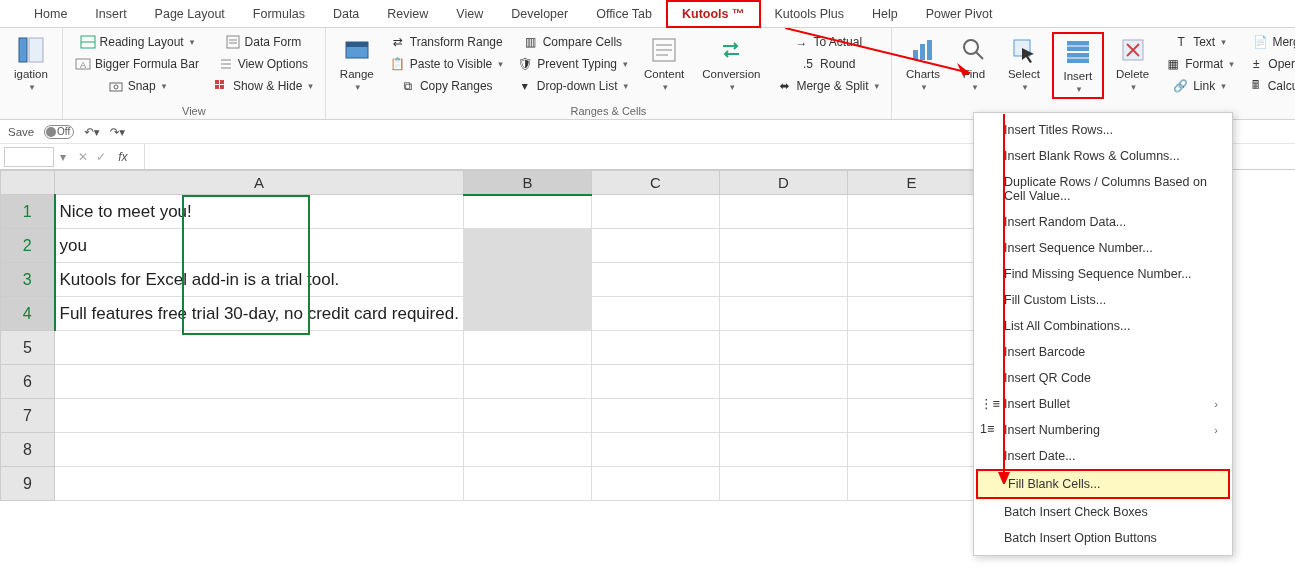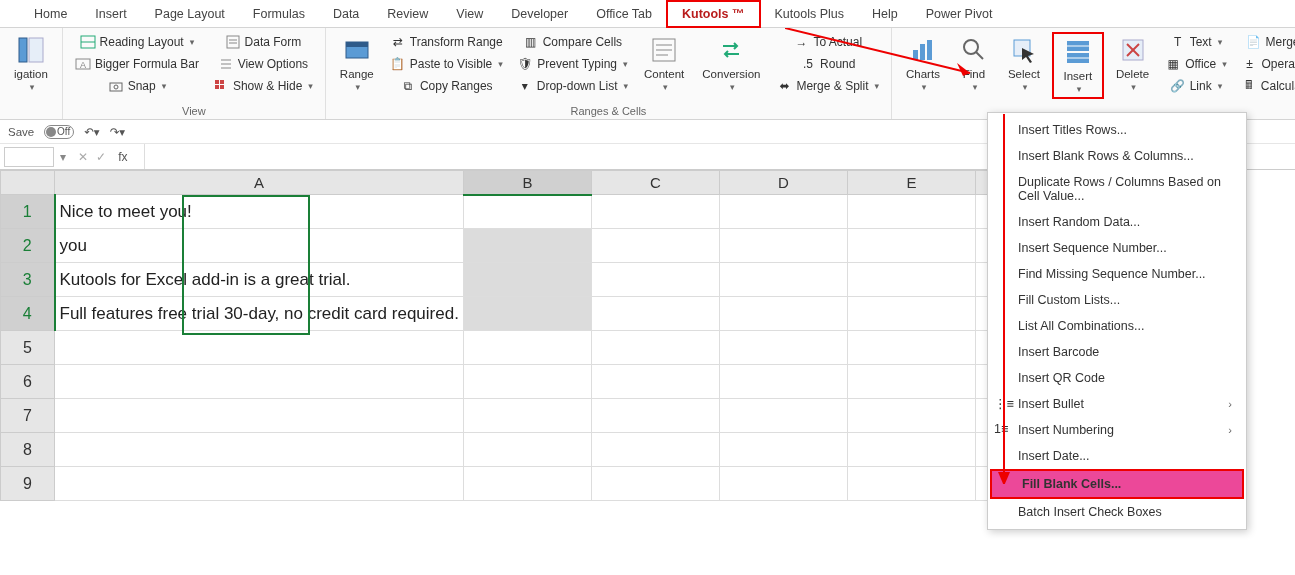--- a/index.html
+++ b/index.html
@@ -26,40 +26,40 @@
 
 
 .qat { display: flex; align-items: center; gap: 10px; height: 24px; padding: 3px 8px; border-bottom: 1px solid #e6e6e6; font-size: 11.5px; color: #555; }
 .toggle { width: 30px; height: 14px; border: 1px solid #888; border-radius: 8px; position: relative; display: inline-block; }
 .toggle::after { content: ""; width: 10px; height: 10px; background: #888; border-radius: 50%; position: absolute; left: 1px; top: 1px; }
 .toggle-off { font-size: 10px; position: absolute; right: 3px; top: 0; }
 
 
 .fbar { display: flex; align-items: center; height: 26px; border-bottom: 1px solid #ccc; padding: 0 4px; gap: 6px; }
 .namebox { width: 50px; border: 1px solid #ccc; padding: 2px 6px; font-size: 12px; color: #555; }
-.fx { color: #555; font-size: 12px; padding: 0 4px; }
+.fx { font-style: italic; color: #555; font-size: 12px; padding: 0 4px; }
 .fbar-icons { color: #aaa; display: flex; gap: 8px; padding: 0 6px; }
 
 
 .grid-wrap { position: relative; }
 .grid { border-collapse: collapse; table-layout: fixed; }
 .col-head { background: #e6e6e6; border: 1px solid #ccc; text-align: center; font-size: 15px; color: #333; height: 24px; }
 .col-head.sel { background: #d0d0d0; border-bottom: 2px solid #1a7f37; }
 .row-head { width: 54px; background: #e6e6e6; border: 1px solid #ccc; text-align: center; font-size: 16px; color: #333; }
 .row-head.sel { background: #d0d0d0; border-right: 2px solid #1a7f37; color: #1a7f37; }
 .cell { border: 1px solid #ddd; height: 34px; font-size: 17px; padding: 2px 4px; color: #222; vertical-align: middle; white-space: nowrap; overflow: visible; position: relative; }
 .select-all { width: 54px; background: #e6e6e6; border: 1px solid #ccc; }
 
 .sel-outline { position: absolute; border: 2px solid #1a7f37; pointer-events: none; }
 .sel-fill { background: #dcdcdc; }
 
 
-.dropdown { position: absolute; right: 48px; top: 112px; width: 260px; background: #fff; border: 1px solid #ccc; box-shadow: 2px 2px 8px rgba(0,0,0,.2); z-index: 100; padding: 4px 0; }
+.dropdown { position: absolute; right: 62px; top: 112px; width: 260px; background: #fff; border: 1px solid #ccc; box-shadow: 2px 2px 8px rgba(0,0,0,.2); z-index: 100; padding: 4px 0; }
 .ditem { display: flex; align-items: center; padding: 6px 14px 6px 30px; font-size: 12.5px; cursor: pointer; position: relative; }
-.ditem.highlighted { background: #ec4899; font-weight: bold; }
+.ditem.highlighted { background: #fef9c3; }
 .ditem.with-icon { padding-left: 30px; }
 .ditem .menu-icon { position: absolute; left: 6px; width: 16px; height: 16px; }
 .ditem .chev { margin-left: auto; font-size: 11px; color: #666; }
 .dropdown-highlight { border: 2px solid #e00; margin: 0 2px; }
 
 
 .arrow1 { position: absolute; top: 28px; left: 785px; width: 200px; height: 50px; pointer-events: none; z-index: 50; }
 .arrow2 { position: absolute; top: 114px; left: 996px; height: 370px; pointer-events: none; z-index: 120; }
 
 
@@ -314,21 +314,21 @@
           <span class="dd">▾</span>
         </div>
       <div class="rcol">
         <div class="rbtn">
             <span class="ricon">T</span>
             <span>Text</span>
             <span class="dd">▾</span>
           </div>
         <div class="rbtn">
             <span class="ricon">▦</span>
-            <span>Office</span>
+            <span>Format</span>
             <span class="dd">▾</span>
           </div>
         <div class="rbtn">
             <span class="ricon">🔗</span>
             <span>Link</span>
             <span class="dd">▾</span>
           </div>
       </div>
       <div class="rcol">
         <div class="rbtn">
@@ -409,21 +409,21 @@
           <td class="cell">you</td>
           <td class="cell sel-fill"></td>
           <td class="cell"></td>
           <td class="cell"></td>
           <td class="cell"></td>
           <td class="cell"></td>
           <td class="cell"></td>
         </tr>
   <tr>
           <td class="row-head sel">3</td>
-          <td class="cell">Kutools for Excel add-in is a great trial.</td>
+          <td class="cell">Kutools for Excel add-in is a trial tool.</td>
           <td class="cell sel-fill"></td>
           <td class="cell"></td>
           <td class="cell"></td>
           <td class="cell"></td>
           <td class="cell"></td>
           <td class="cell"></td>
         </tr>
   <tr>
           <td class="row-head sel">4</td>
           <td class="cell">Full features free trial 30-day, no credit card required.</td>
@@ -509,20 +509,21 @@
   <div class="ditem with-icon">
       <span class="menu-icon">1≡</span>
       <span>Insert Numbering</span>
       <span class="chev">›</span>
     </div>
   <div class="ditem">Insert Date...</div>
   <div class="dropdown-highlight">
     <div class="ditem highlighted">Fill Blank Cells...</div>
   </div>
   <div class="ditem">Batch Insert Check Boxes</div>
+  <div class="ditem">Batch Insert Option Buttons</div>
 </div>
 
 <svg class="arrow1" width="200" height="60">
     <line x1="0" y1="0" x2="185" y2="45" stroke="#e00" stroke-width="2"></line>
     <polygon points="185,45 172,35 178,48" fill="#e00"></polygon>
   </svg>
 <svg class="arrow2" width="20" height="374">
     <line x1="8" y1="0" x2="8" y2="360" stroke="#e00" stroke-width="2"></line>
     <polygon points="8,372 2,358 14,358" fill="#e00"></polygon>
   </svg>

